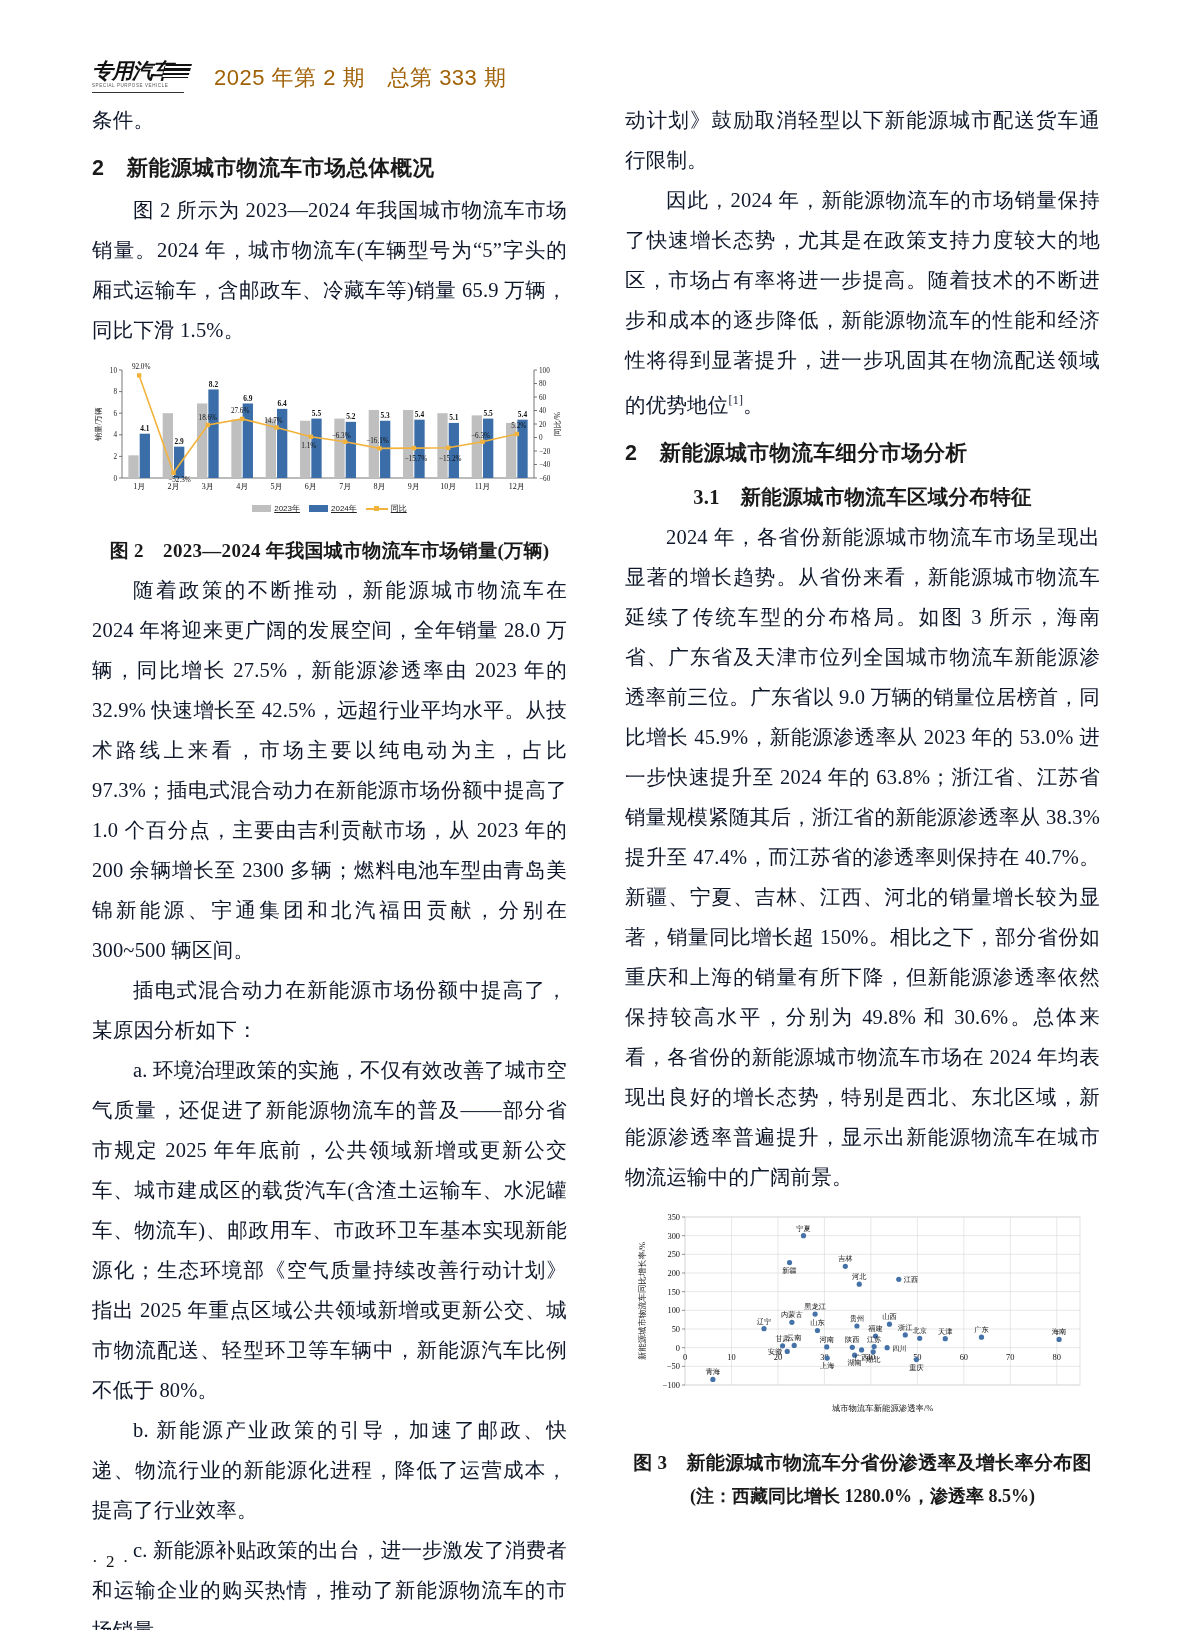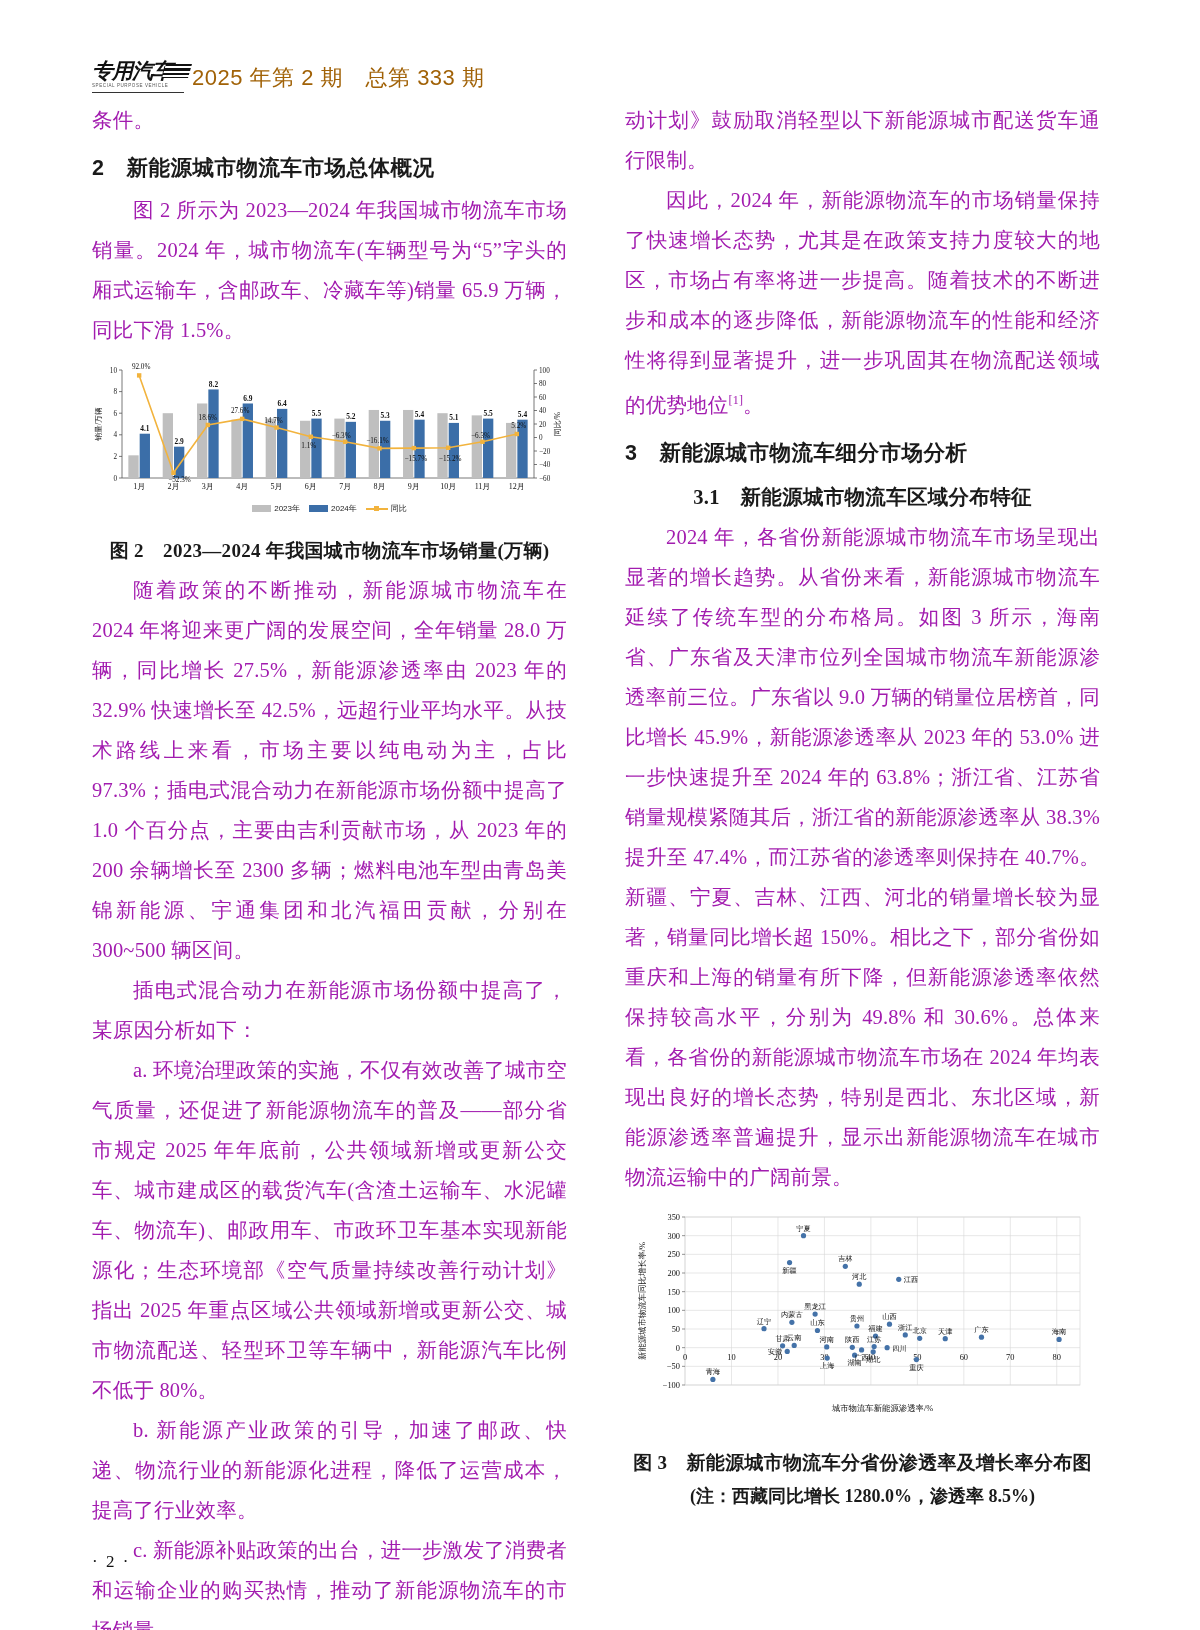--- a/index.html
+++ b/index.html
@@ -11,21 +11,21 @@
     position:relative;
     overflow:hidden;
   }
   .page{
     position:absolute;
     left:0;top:0;width:1200px;height:1630px;
   }
   
   .masthead{
     position:absolute;left:92px;top:52px;width:1010px;height:42px;
-    display:flex;align-items:flex-end;gap:4px;
+    display:flex;align-items:flex-end;gap:26px;
   }
   .logo-block{
     position:relative;width:96px;height:34px;flex:0 0 auto;
   }
   .logo-cn{
     font-family:"Liberation Sans","DejaVu Sans",sans-serif;
     font-weight:bold;font-style:italic;font-size:21px;
     letter-spacing:-1px;color:#111;line-height:22px;
     white-space:nowrap;
   }
@@ -53,21 +53,21 @@
   }
   .col-left{left:92px;}
   .col-right{left:625px;}
   p.body{
     margin:0 0 0 0;
     font-size:20.5px;
     line-height:40px;
     text-align:justify;
     text-justify:inter-ideograph;
     letter-spacing:0.2px;
-    color:#a21caf;
+    color:#0f172a;
   }
   p.indent{text-indent:2em;}
   h2.sec{
     margin:8px 0 2px 0;
     font-size:21.5px;
     font-weight:bold;
     line-height:40px;
     font-family:Liberation Sans, sans-serif;
     letter-spacing:0.5px;
   }
@@ -101,21 +101,21 @@
   }
   .chart2{
     position:absolute;left:0;top:0;width:475px;height:150px;
   }
   .legend2{
     position:absolute;left:0;top:143px;width:475px;
     display:flex;justify-content:center;align-items:center;gap:9px;
     font-size:8px;font-family:"Liberation Sans","DejaVu Sans",sans-serif;
     color:#222;
   }
-  .legend2 .item{display:flex;align-items:center;gap:3px;}
+  .legend2 .item{display:flex;align-items:center;gap:3px;text-decoration:underline;}
   .sw{width:19px;height:7px;display:inline-block;}
   .sw-gray{background:#bfbfbf;}
   .sw-blue{background:#3b6ea8;}
   .sw-line{position:relative;width:22px;height:7px;}
   .sw-line:before{content:"";position:absolute;left:0;top:3px;width:22px;height:1.6px;background:#f2b33d;}
   .sw-line:after{content:"";position:absolute;left:8px;top:1px;width:5px;height:5px;background:#f2b33d;}
   
   .fig3-wrap{
     position:relative;width:475px;height:235px;margin:8px 0 0 0;
   }
@@ -296,21 +296,21 @@
     <p class="body indent">c. 新能源补贴政策的出台，进一步激发了消费者和运输企业的购买热情，推动了新能源物流车的市场销量。</p>
 
   </div>
 
   <div class="col col-right">
 
     <p class="body">动计划》鼓励取消轻型以下新能源城市配送货车通行限制。</p>
 
     <p class="body indent"><span>因此，2024 年，新能源物流车的市场销量保持了快速增长态势，尤其是在政策支持力度较大的地区，市场占有率将进一步提高。随着技术的不断进步和成本的逐步降低，新能源物流车的性能和经济性将得到显著提升，进一步巩固其在物流配送领域的优势地位</span><sup>[1]</sup><span>。</span></p>
 
-    <h2 class="sec">3　新能源城市物流车细分市场分析</h2>
+    <h2 class="sec">2　新能源城市物流车细分市场分析</h2>
 
     <h3 class="sec">3.1　新能源城市物流车区域分布特征</h3>
     <p class="body indent">2024 年，各省份新能源城市物流车市场呈现出显著的增长趋势。从省份来看，新能源城市物流车延续了传统车型的分布格局。如图 3 所示，海南省、广东省及天津市位列全国城市物流车新能源渗透率前三位。广东省以 9.0 万辆的销量位居榜首，同比增长 45.9%，新能源渗透率从 2023 年的 53.0% 进一步快速提升至 2024 年的 63.8%；浙江省、江苏省销量规模紧随其后，浙江省的新能源渗透率从 38.3% 提升至 47.4%，而江苏省的渗透率则保持在 40.7%。新疆、宁夏、吉林、江西、河北的销量增长较为显著，销量同比增长超 150%。相比之下，部分省份如重庆和上海的销量有所下降，但新能源渗透率依然保持较高水平，分别为 49.8% 和 30.6%。总体来看，各省份的新能源城市物流车市场在 2024 年均表现出良好的增长态势，特别是西北、东北区域，新能源渗透率普遍提升，显示出新能源物流车在城市物流运输中的广阔前景。</p>
 
     <div class="fig3-wrap">
       <svg class="chart3" viewBox="0 0 475 235">
         <g id="fig3-grid">
             <rect x="60" y="12" width="395" height="168" fill="#ffffff" stroke="#d6d6d6" stroke-width="0.7"></rect>
             <line x1="60" y1="12" x2="60" y2="180" stroke="#d6d6d6" stroke-width="0.6"></line>
             <line x1="106.47058823529412" y1="12" x2="106.47058823529412" y2="180" stroke="#d6d6d6" stroke-width="0.6"></line>

